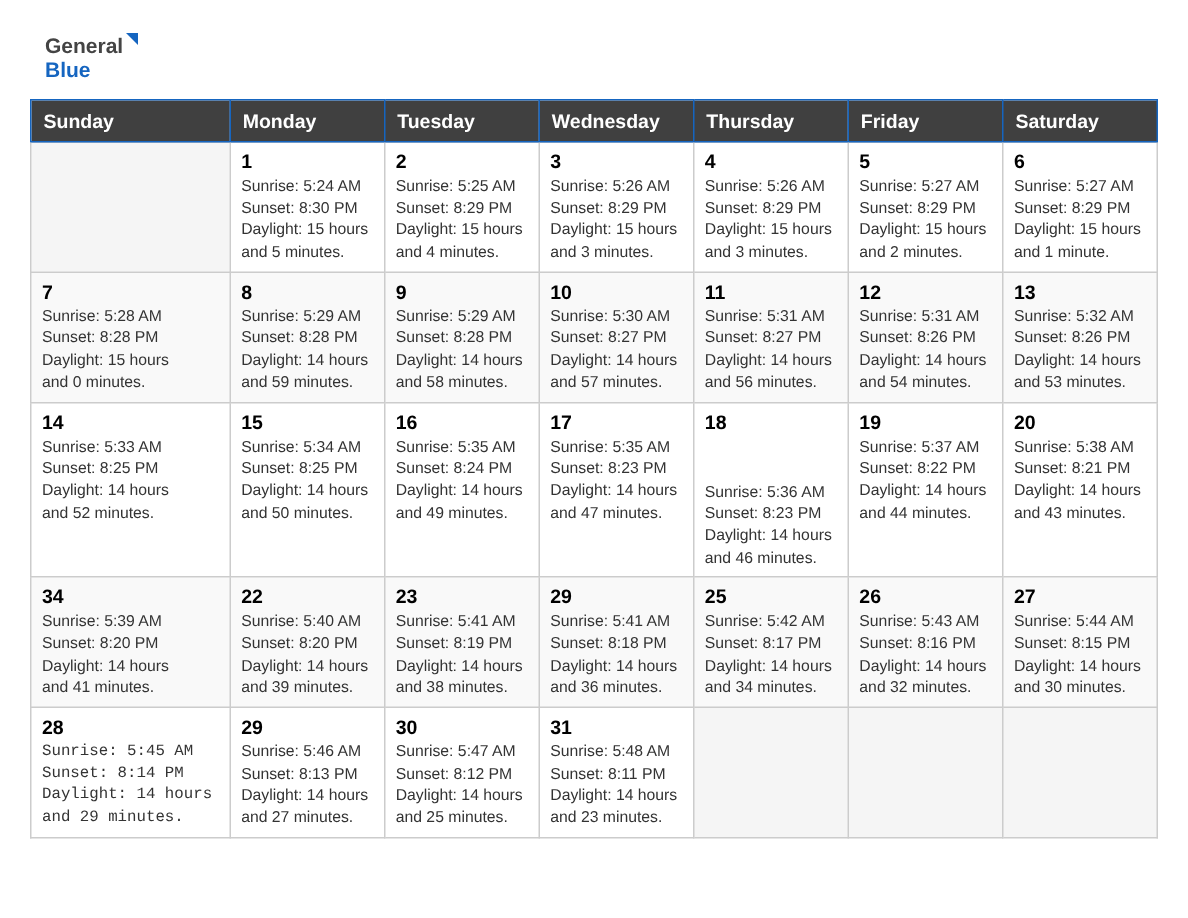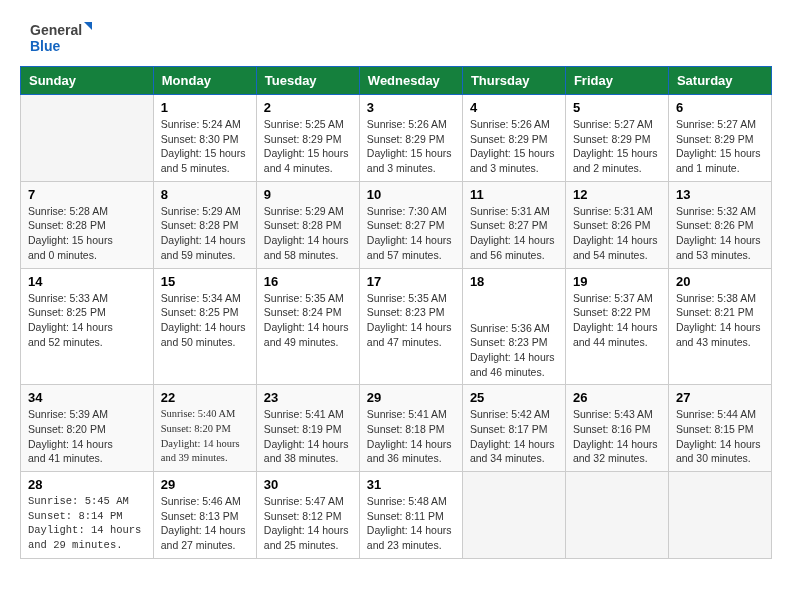--- a/index.html
+++ b/index.html
@@ -33,21 +33,21 @@
     .subtitle {
       font-size: 16px;
       color: #555;
     }
     table {
       width: 100%;
       border-collapse: collapse;
       font-size: 11px;
     }
     thead tr th {
-      background-color: #15803d;
+      background-color: #404040;
       color: #fff;
       text-align: left;
       padding: 6px 8px;
       font-size: 13px;
       font-weight: bold;
       border: 1px solid #1565c0;
     }
     tbody tr td {
       border: 1px solid #ccc;
       padding: 5px 7px;
@@ -166,21 +166,21 @@
         </td>
         <td>
           <span class="day-number">9</span>
           <div class="day-info" style="white-space: pre-line;">Sunrise: 5:29 AM
 Sunset: 8:28 PM
 Daylight: 14 hours
 and 58 minutes.</div>
         </td>
         <td>
           <span class="day-number">10</span>
-          <div class="day-info" style="white-space: pre-line;">Sunrise: 7:30 AM
+          <div class="day-info" style="white-space: pre-line;">Sunrise: 5:30 AM
 Sunset: 8:27 PM
 Daylight: 14 hours
 and 57 minutes.</div>
         </td>
         <td>
           <span class="day-number">11</span>
           <div class="day-info" style="white-space: pre-line;">Sunrise: 5:31 AM
 Sunset: 8:27 PM
 Daylight: 14 hours
 and 56 minutes.</div>
@@ -254,21 +254,21 @@
       <tr>
         <td>
           <span class="day-number">34</span>
           <div class="day-info" style="white-space: pre-line;">Sunrise: 5:39 AM
 Sunset: 8:20 PM
 Daylight: 14 hours
 and 41 minutes.</div>
         </td>
         <td>
           <span class="day-number">22</span>
-          <div class="day-info" style="white-space: pre-line; font-family: Liberation Serif, serif;">Sunrise: 5:40 AM
+          <div class="day-info" style="white-space: pre-line;">Sunrise: 5:40 AM
 Sunset: 8:20 PM
 Daylight: 14 hours
 and 39 minutes.</div>
         </td>
         <td>
           <span class="day-number">23</span>
           <div class="day-info" style="white-space: pre-line;">Sunrise: 5:41 AM
 Sunset: 8:19 PM
 Daylight: 14 hours
 and 38 minutes.</div>

